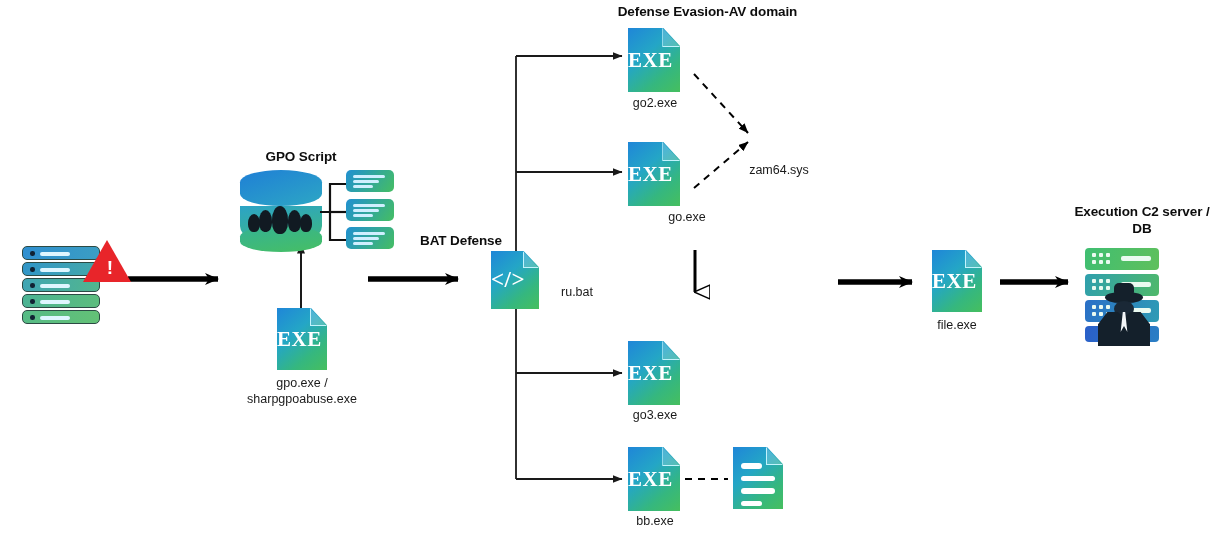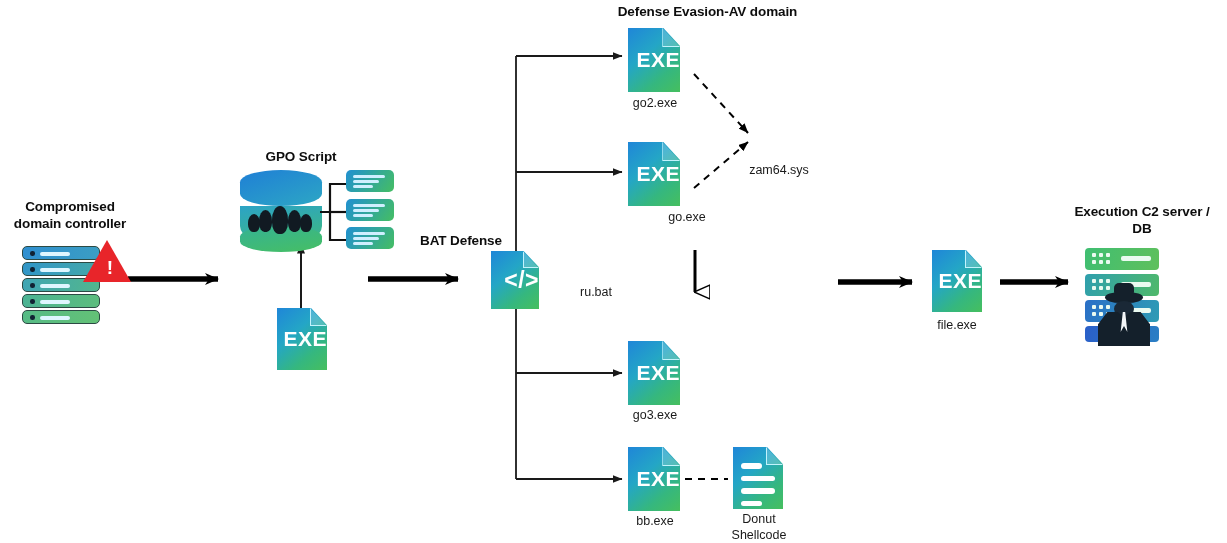--- a/index.html
+++ b/index.html
@@ -11,41 +11,41 @@
   #canvas{position:absolute;left:0;top:0;width:1227px;height:543px;}
   .svg-layer{position:absolute;left:0;top:0;width:1227px;height:543px;pointer-events:none;}
   .title{
     position:absolute;font-weight:bold;font-size:13.5px;color:#0d0d0d;
     text-align:center;line-height:1.28;letter-spacing:-0.1px;
   }
   .caption{
     position:absolute;font-size:12.5px;color:#1a1a1a;
     text-align:center;line-height:1.25;
   }
-  .caption.left{text-align:right;}
+  .caption.left{text-align:center;}
 
   
   .file{position:absolute;}
   .file .sheet{
     position:absolute;left:0;top:0;width:100%;height:100%;
     background:linear-gradient(140deg,#1f86d8 0%,#24a6c6 38%,#35b77f 72%,#46bf5e 100%);
     clip-path:polygon(0 0, 68% 0, 100% 28%, 100% 100%, 0 100%);
     box-shadow:0 0 7px rgba(90,200,220,0.45);
   }
   .file .fold{
     position:absolute;right:0;top:0;width:32%;height:28%;
     background:rgba(255,255,255,0.20);
     clip-path:polygon(0 0, 100% 100%, 0 100%);
     border-left:1.6px solid rgba(200,245,255,0.95);
     border-bottom:1.6px solid rgba(200,245,255,0.95);
   }
   .file .ftext{
     position:absolute;left:0;right:0;top:50%;transform:translateY(-50%);
-    text-align:right;color:#ffffff;font-weight:bold;
-    font-family:Liberation Sans, sans-serif;letter-spacing:0.5px;
+    text-align:left;color:#ffffff;font-weight:bold;
+    font-family:Liberation Serif, serif;letter-spacing:0.5px;
   }
   .file.exe .ftext{font-size:21px;}
   .file.sys .ftext{font-size:20px;}
   .file.bat .ftext{font-size:23px;font-weight:bold;}
   .file .doclines{position:absolute;left:16%;right:16%;top:26%;}
   .file .doclines i{display:block;height:5.5px;border-radius:3px;background:#ffffff;margin-bottom:7px;}
 
   
   .dc{position:absolute;}
   .dc .bar{
@@ -154,24 +154,20 @@
     <g stroke="#000" stroke-width="2" fill="none" stroke-dasharray="7 6">
       <line x1="694" y1="74" x2="748" y2="133" marker-end="url(#dashArrow)"></line>
       <line x1="694" y1="188" x2="748" y2="142" marker-end="url(#dashArrow)"></line>
     </g>
 
     <line x1="685" y1="479" x2="728" y2="479" stroke="#000" stroke-width="2" stroke-dasharray="7 6"></line>
 
     <line x1="695" y1="250" x2="695" y2="292" stroke="#000" stroke-width="3" marker-end="url(#hollowArrow)"></line>
   </svg>
 
-  <div class="title" style="left:0;top:198px;width:140px;">
-    <span>Compromised</span><br>
-    <span>domain controller</span>
-  </div>
   <div class="dc" style="left:22px;top:246px;width:100px;height:86px;">
     <div class="bar" style="top:0;background:linear-gradient(100deg,#2f8fd0,#3b9ec3);">
         <span class="led"></span>
         <span class="slot"></span>
       </div>
     <div class="bar" style="top:16px;background:linear-gradient(100deg,#3195c8,#44a9a8);">
         <span class="led"></span>
         <span class="slot"></span>
       </div>
     <div class="bar" style="top:32px;background:linear-gradient(100deg,#3fa5b4,#52b68d);">
@@ -224,20 +220,24 @@
         <i style="top:10px;width:26px;"></i>
         <i style="top:15px;width:20px;"></i>
     </div>
   </div>
 
   <div class="file exe" style="left:277px;top:308px;width:50px;height:62px;">
     <div class="sheet"></div>
       <div class="fold"></div>
     <div class="ftext">EXE</div>
   </div>
+  <div class="caption" style="left:216px;top:376px;width:172px;">
+    <span>gpo.exe /</span><br>
+    <span>sharpgpoabuse.exe</span>
+  </div>
 
   <div class="title" style="left:420px;top:232px;width:120px;text-align:left;">
     <span>BAT Defense</span>
   </div>
   <div class="file bat" style="left:491px;top:251px;width:48px;height:58px;">
     <div class="sheet"></div>
       <div class="fold"></div>
     <div class="ftext">&lt;/&gt;</div>
   </div>
   <div class="caption left" style="left:542px;top:285px;width:70px;">
@@ -291,24 +291,20 @@
 
   <div class="file doc" style="left:733px;top:447px;width:50px;height:62px;">
     <div class="sheet"></div>
       <div class="fold"></div>
     <div class="doclines">
       <i style="width:62%;"></i>
         <i style="width:100%;"></i>
         <i style="width:100%;"></i>
         <i style="width:62%;"></i>
     </div>
-  </div>
-  <div class="caption" style="left:714px;top:512px;width:90px;">
-    <span>Donut</span><br>
-    <span>Shellcode</span>
   </div>
 
   <div class="file exe" style="left:932px;top:250px;width:50px;height:62px;">
     <div class="sheet"></div>
       <div class="fold"></div>
     <div class="ftext">EXE</div>
   </div>
   <div class="caption" style="left:914px;top:318px;width:86px;">
     <span>file.exe</span>
   </div>

